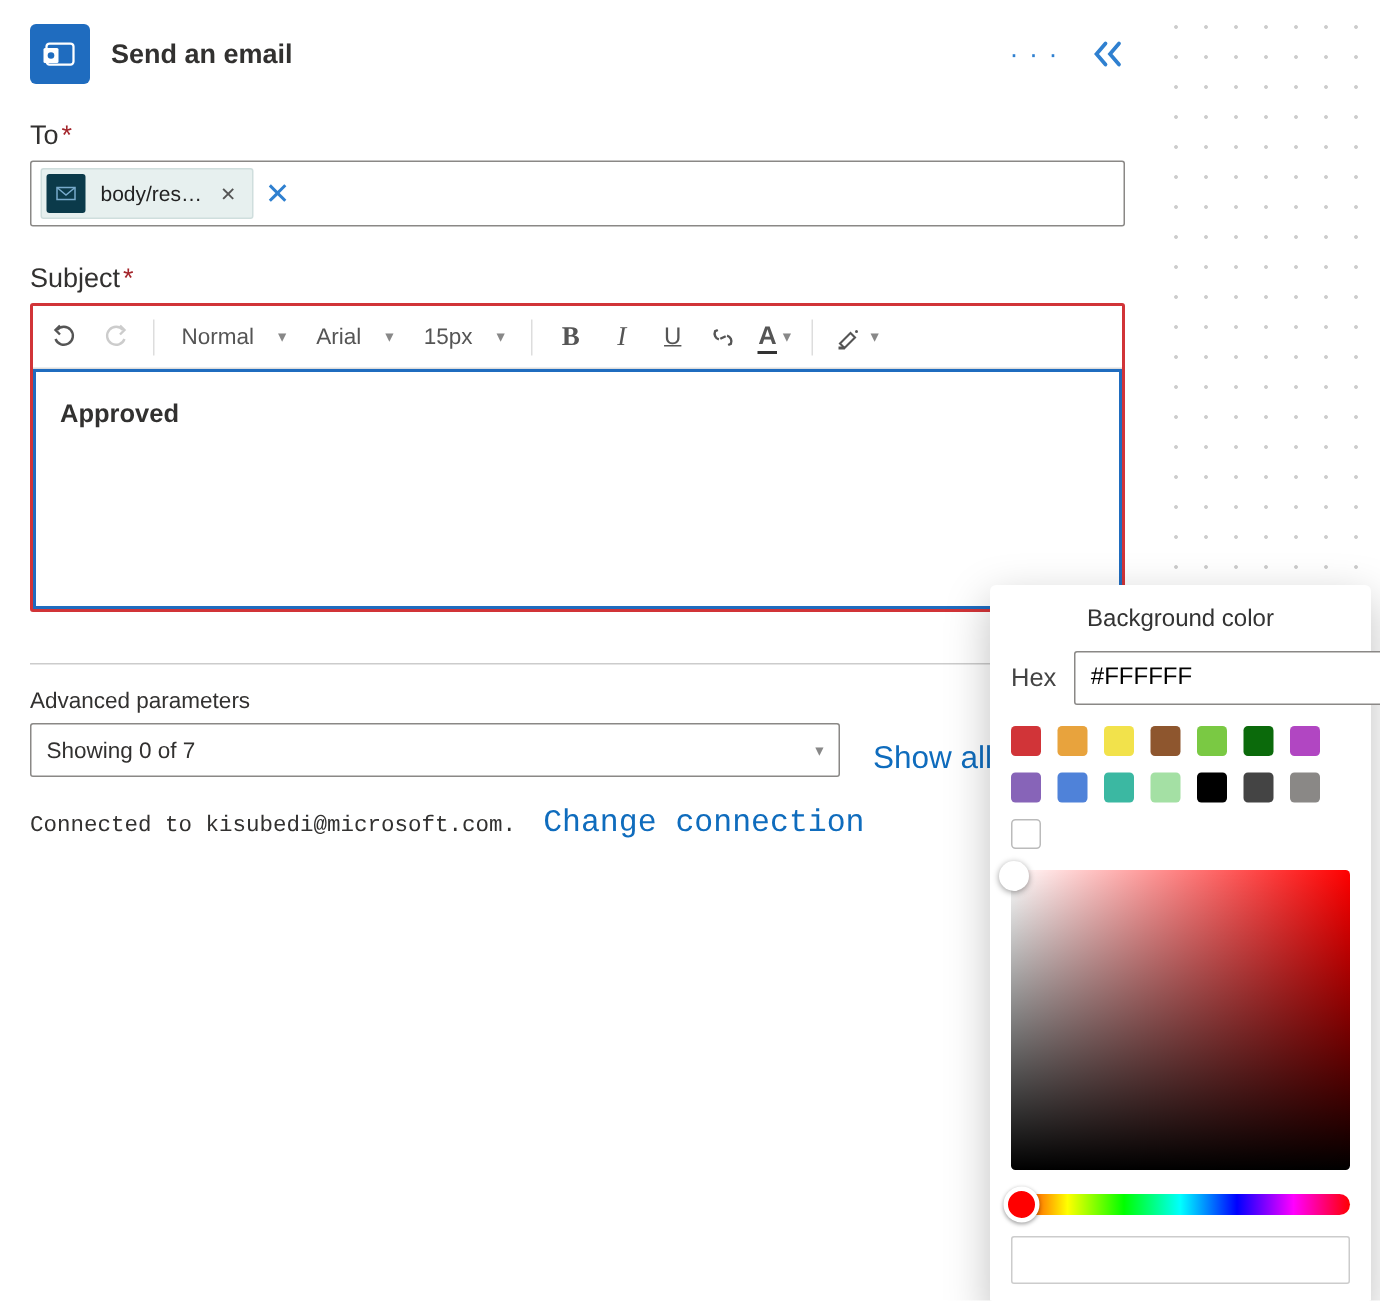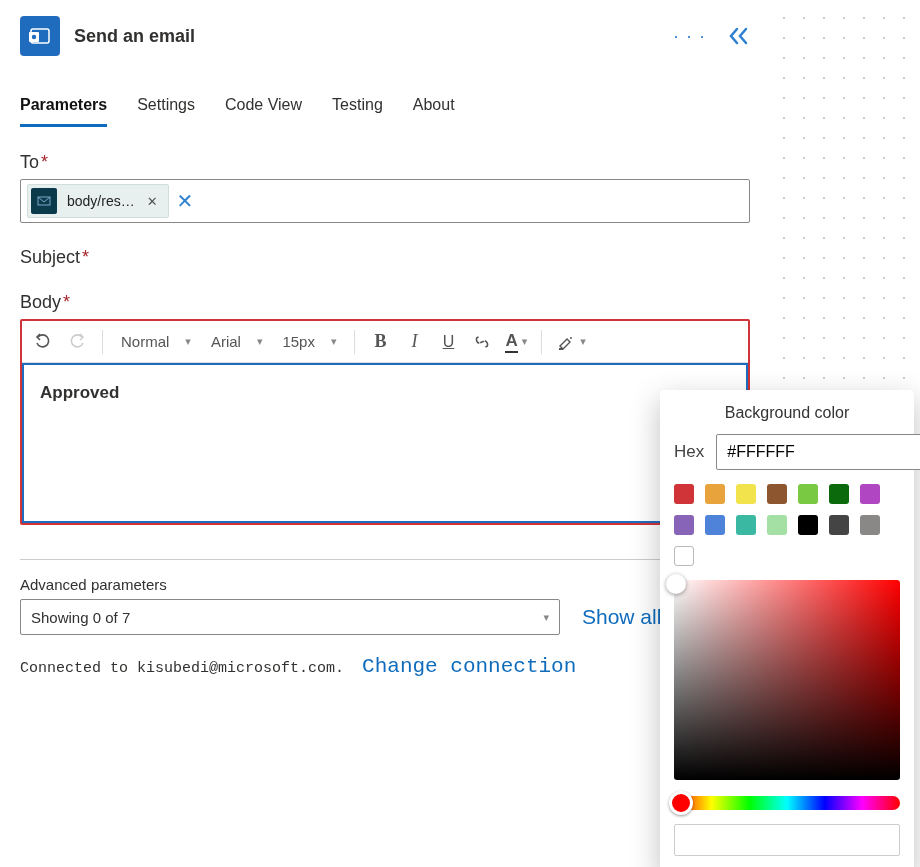--- a/index.html
+++ b/index.html
@@ -46,21 +46,21 @@
   .bold { font-weight:700; font-family:Georgia,serif; font-size:18px; }
   .ital { font-style:italic; font-family:Georgia,serif; font-size:18px; }
   .ul { text-decoration:underline; font-size:16px; }
 
   .editor { border:2px solid #1f6cbf; border-top:2px solid #1f6cbf; min-height:160px; padding:14px 16px; font-size:16px; line-height:1.7; }
   .editor .h1 { font-weight:700; font-size:17px; }
   .hl { background:#7ac943; padding:0 1px; }
 
   .divider { height:1px; background:#ccc; margin-top:34px; }
   .adv-label { margin-top:16px; font-size:15px; }
-  .adv-row { display:flex; align-items:center; gap:22px; margin-top:6px; }
+  .adv-row { display:flex; align-items:flex-end; gap:22px; margin-top:6px; }
   .select { flex:0 0 540px; border:1px solid #8a8886; border-radius:2px; height:36px; display:flex; align-items:center; justify-content:space-between; padding:0 10px; font-size:15px; cursor:pointer; }
   .link { color:#0f6cbd; cursor:pointer; font-size:21px; }
   .connected { margin-top:20px; font-size:15px;font-family:Liberation Mono, monospace; }
 
   
   .popover { position:absolute; top:390px; left:660px; width:254px; background:#fff; box-shadow:0 10px 30px rgba(0,0,0,0.25); border-radius:4px; padding:14px 14px 18px 14px; }
   .pop-title { text-align:center; font-size:16px; color:#333; margin-bottom:12px; }
   .hex-row { display:flex; align-items:center; gap:12px; margin-bottom:14px; }
   .hex-label { font-size:17px; color:#444; }
   .hex-input { flex:1; border:1px solid #8a8886; border-radius:2px; height:36px; padding:0 10px; font-size:16px; }
@@ -103,27 +103,20 @@
         <div class="ellipsis">· · ·</div>
         <div class="collapse-btn">
           <svg width="22" height="18" viewBox="0 0 22 18">
               <path d="M9 2 L3 9 L9 16" fill="none" stroke="#2f80d0" stroke-width="2.5" stroke-linecap="round"></path>
               <path d="M18 2 L12 9 L18 16" fill="none" stroke="#2f80d0" stroke-width="2.5" stroke-linecap="round"></path>
             </svg>
         </div>
       </div>
     </div>
 
-    <div class="tabs">
-      <div class="tab active">Parameters</div>
-      <div class="tab">Settings</div>
-      <div class="tab">Code View</div>
-      <div class="tab">Testing</div>
-      <div class="tab">About</div>
-    </div>
 
     <div class="field-label">
       <span>To</span><span class="req">*</span>
     </div>
     <div class="input-box to-box">
       <div class="pill">
         <span class="pill-icon">
           <svg width="16" height="16" viewBox="0 0 16 16">
               <rect x="2" y="4" width="12" height="8" fill="none" stroke="#7ac" stroke-width="1"></rect>
               <path d="M2 4 L8 9 L14 4" fill="none" stroke="#7ac" stroke-width="1"></path>
@@ -132,23 +125,20 @@
         <span class="pill-text">body/res…</span>
         <span class="pill-x">✕</span>
       </div>
       <span class="clear-x">✕</span>
     </div>
 
     <div class="field-label">
       <span>Subject</span><span class="req">*</span>
     </div>
 
-    <div class="field-label">
-      <span>Body</span><span class="req">*</span>
-    </div>
     <div class="body-wrap">
       <div class="toolbar">
         <div class="tbtn">
           <svg width="18" height="18" viewBox="0 0 18 18">
               <path d="M4 4 A6 6 0 1 1 3 10" fill="none" stroke="#555" stroke-width="1.6"></path>
               <path d="M6 1 L3 4 L6 7" fill="none" stroke="#555" stroke-width="1.6"></path>
             </svg>
         </div>
         <div class="tbtn disabled">
           <svg width="18" height="18" viewBox="0 0 18 18">

